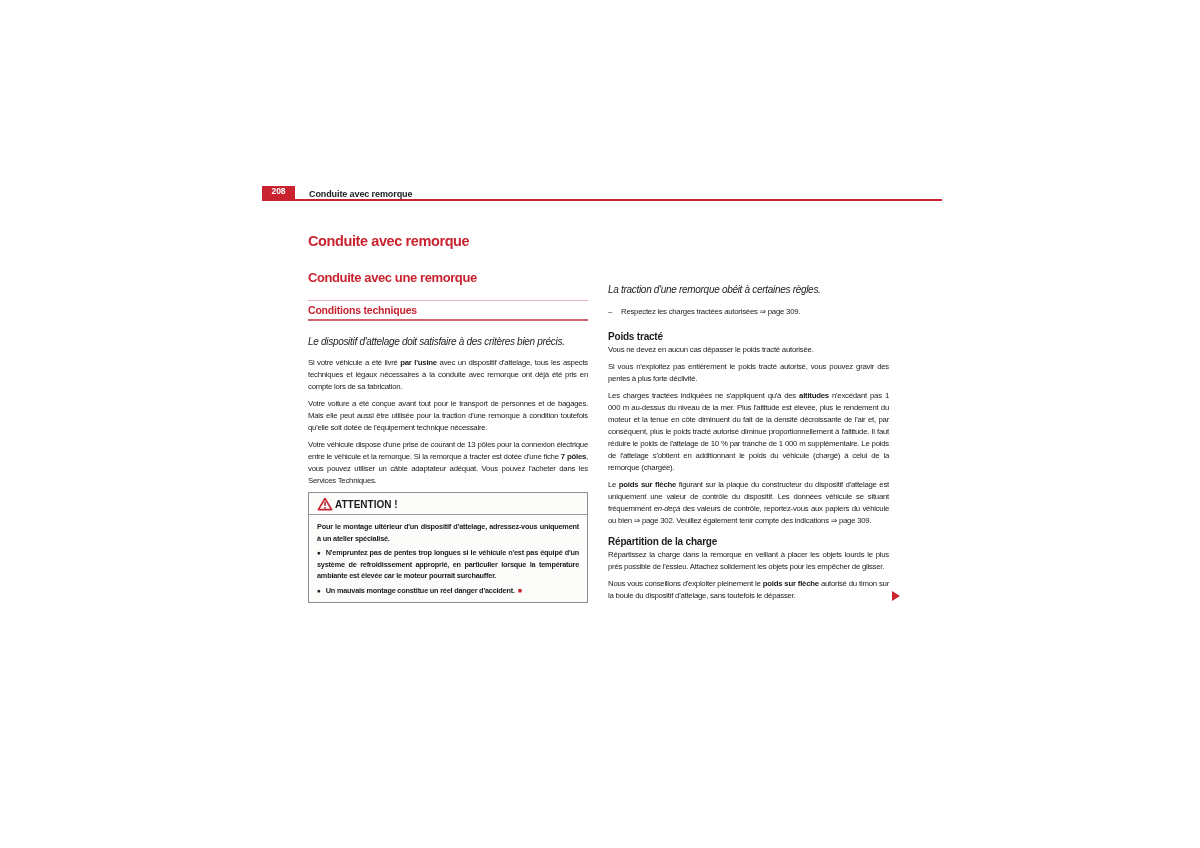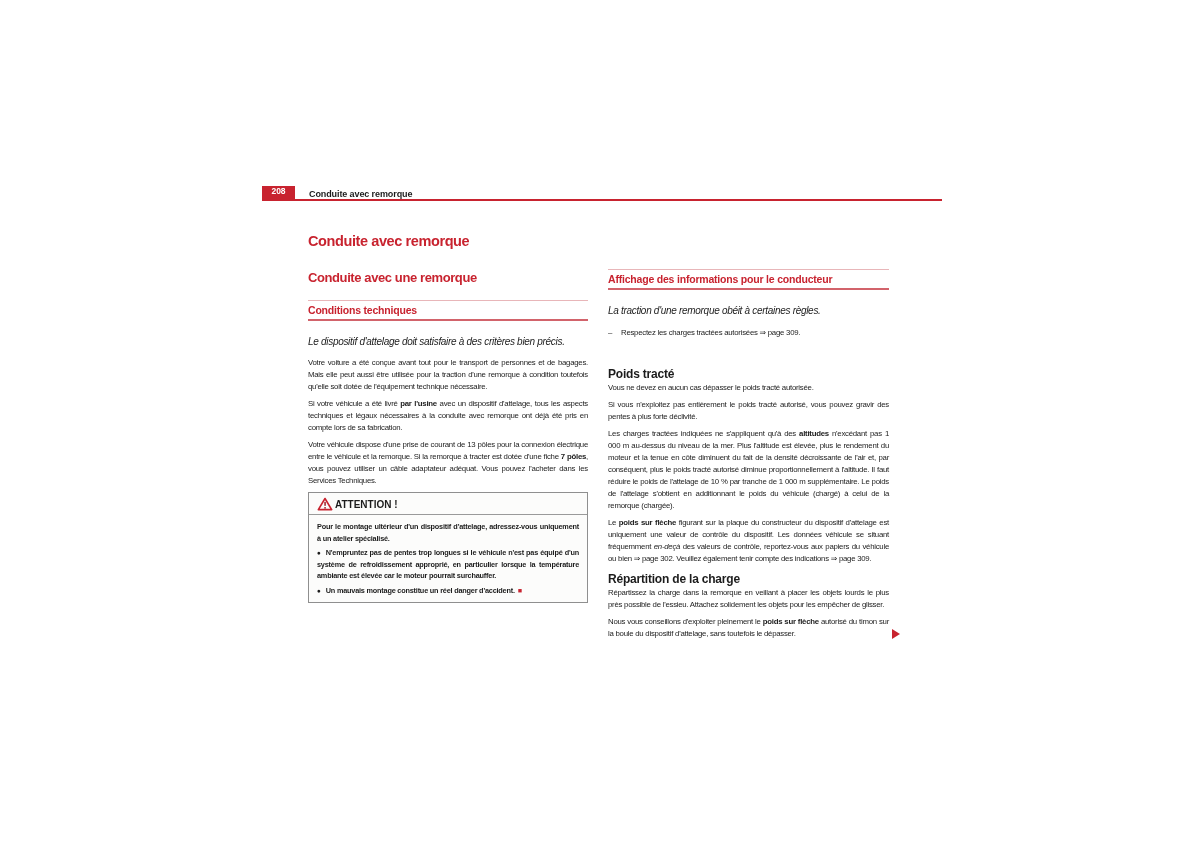--- a/index.html
+++ b/index.html
@@ -45,21 +45,21 @@
 
   .lead{margin:14px 0 0;font-style:italic;font-size:10px;letter-spacing:-0.3px;line-height:14px;}
 
   .paras{margin-top:8px;}
   .body-p{margin:0 0 5px;font-size:7.8px;letter-spacing:-0.25px;line-height:12px;text-align:justify;}
   .body-p:last-child{margin-bottom:0;}
 
   .dash-item{display:flex;margin:9px 0 0;font-size:7.8px;letter-spacing:-0.25px;line-height:12px;}
   .dash-item .dash{width:13px;flex:0 0 13px;}
 
-  .sub-h{margin:30px 0 2px;font-size:12px;font-weight:bold;letter-spacing:-0.2px;line-height:11px;}
+  .sub-h{margin:13px 0 2px;font-size:10px;font-weight:bold;letter-spacing:-0.2px;line-height:11px;}
   .sub-h.second{margin-top:9px;}
 
   
   .attention{margin-top:5px;border:1px solid var(--box-border);background:#fcfcfb;}
   .att-head{display:flex;align-items:center;gap:2px;padding:4px 8px 3px;border-bottom:1px solid #9a9a9a;}
   .att-title{font-size:10px;font-weight:bold;letter-spacing:0;}
   .att-body{padding:3px 8px 6px;}
   .att-body p{margin:3px 0 0;font-size:7.3px;font-weight:bold;letter-spacing:-0.2px;line-height:11.5px;text-align:justify;}
   .bullet-glyph{display:inline-block;font-size:6.5px;margin-right:5px;transform:translateY(-0.5px);}
   .endmark{color:var(--red);margin-left:3px;font-size:7px;}
@@ -88,22 +88,22 @@
     <section class="col-left">
       <h2 class="subtitle">Conduite avec une remorque</h2>
 
       <div class="sec-head">
         <span>Conditions techniques</span>
       </div>
 
       <p class="lead">Le dispositif d'attelage doit satisfaire à des critères bien précis.</p>
 
       <div class="paras">
+        <p class="body-p">Si votre véhicule a été livré <b>par l'usine</b> avec un dispositif d'attelage, tous les aspects techniques et légaux nécessaires à la conduite avec remorque ont déjà été pris en compte lors de sa fabrication.</p>
         <p class="body-p">Votre voiture a été conçue avant tout pour le transport de personnes et de bagages. Mais elle peut aussi être utilisée pour la traction d'une remorque à condition toutefois qu'elle soit dotée de l'équipement technique nécessaire.</p>
-        <p class="body-p">Si votre véhicule a été livré <b>par l'usine</b> avec un dispositif d'attelage, tous les aspects techniques et légaux nécessaires à la conduite avec remorque ont déjà été pris en compte lors de sa fabrication.</p>
         <p class="body-p">Votre véhicule dispose d'une prise de courant de 13 pôles pour la connexion électrique entre le véhicule et la remorque. Si la remorque à tracter est dotée d'une fiche <b>7 pôles</b>, vous pouvez utiliser un câble adaptateur adéquat. Vous pouvez l'acheter dans les Services Techniques.</p>
       </div>
 
       <div class="attention">
         <div class="att-head">
           <svg class="warn-svg" width="16" height="14" viewBox="0 0 24 21">
             <path d="M12 2.2 L22 19 L2 19 Z" fill="none" stroke="#c8232f" stroke-width="2.4" stroke-linejoin="round"></path>
             <rect x="11" y="7.2" width="2.2" height="6.2" rx="1" fill="#9a1b24"></rect>
             <circle cx="12.1" cy="16.2" r="1.35" fill="#9a1b24"></circle>
           </svg>
@@ -111,23 +111,20 @@
         </div>
         <div class="att-body">
           <p>Pour le montage ultérieur d'un dispositif d'attelage, adressez-vous uniquement à un atelier spécialisé.</p>
           <p><span class="bullet-glyph">●</span><span>N'empruntez pas de pentes trop longues si le véhicule n'est pas équipé d'un système de refroidissement approprié, en particulier lorsque la température ambiante est élevée car le moteur pourrait surchauffer.</span></p>
           <p><span class="bullet-glyph">●</span><span>Un mauvais montage constitue un réel danger d'accident.</span><span class="endmark">■</span></p>
         </div>
       </div>
     </section>
 
     <section class="col-right">
-      <div class="sec-head">
-        <span>Affichage des informations pour le conducteur</span>
-      </div>
 
       <p class="lead">La traction d'une remorque obéit à certaines règles.</p>
 
       <p class="dash-item">
         <span class="dash">–</span>
         <span>Respectez les charges tractées autorisées ⇒ page 309.</span>
       </p>
 
       <h3 class="sub-h">Poids tracté</h3>
       <p class="body-p">Vous ne devez en aucun cas dépasser le poids tracté autorisée.</p>

